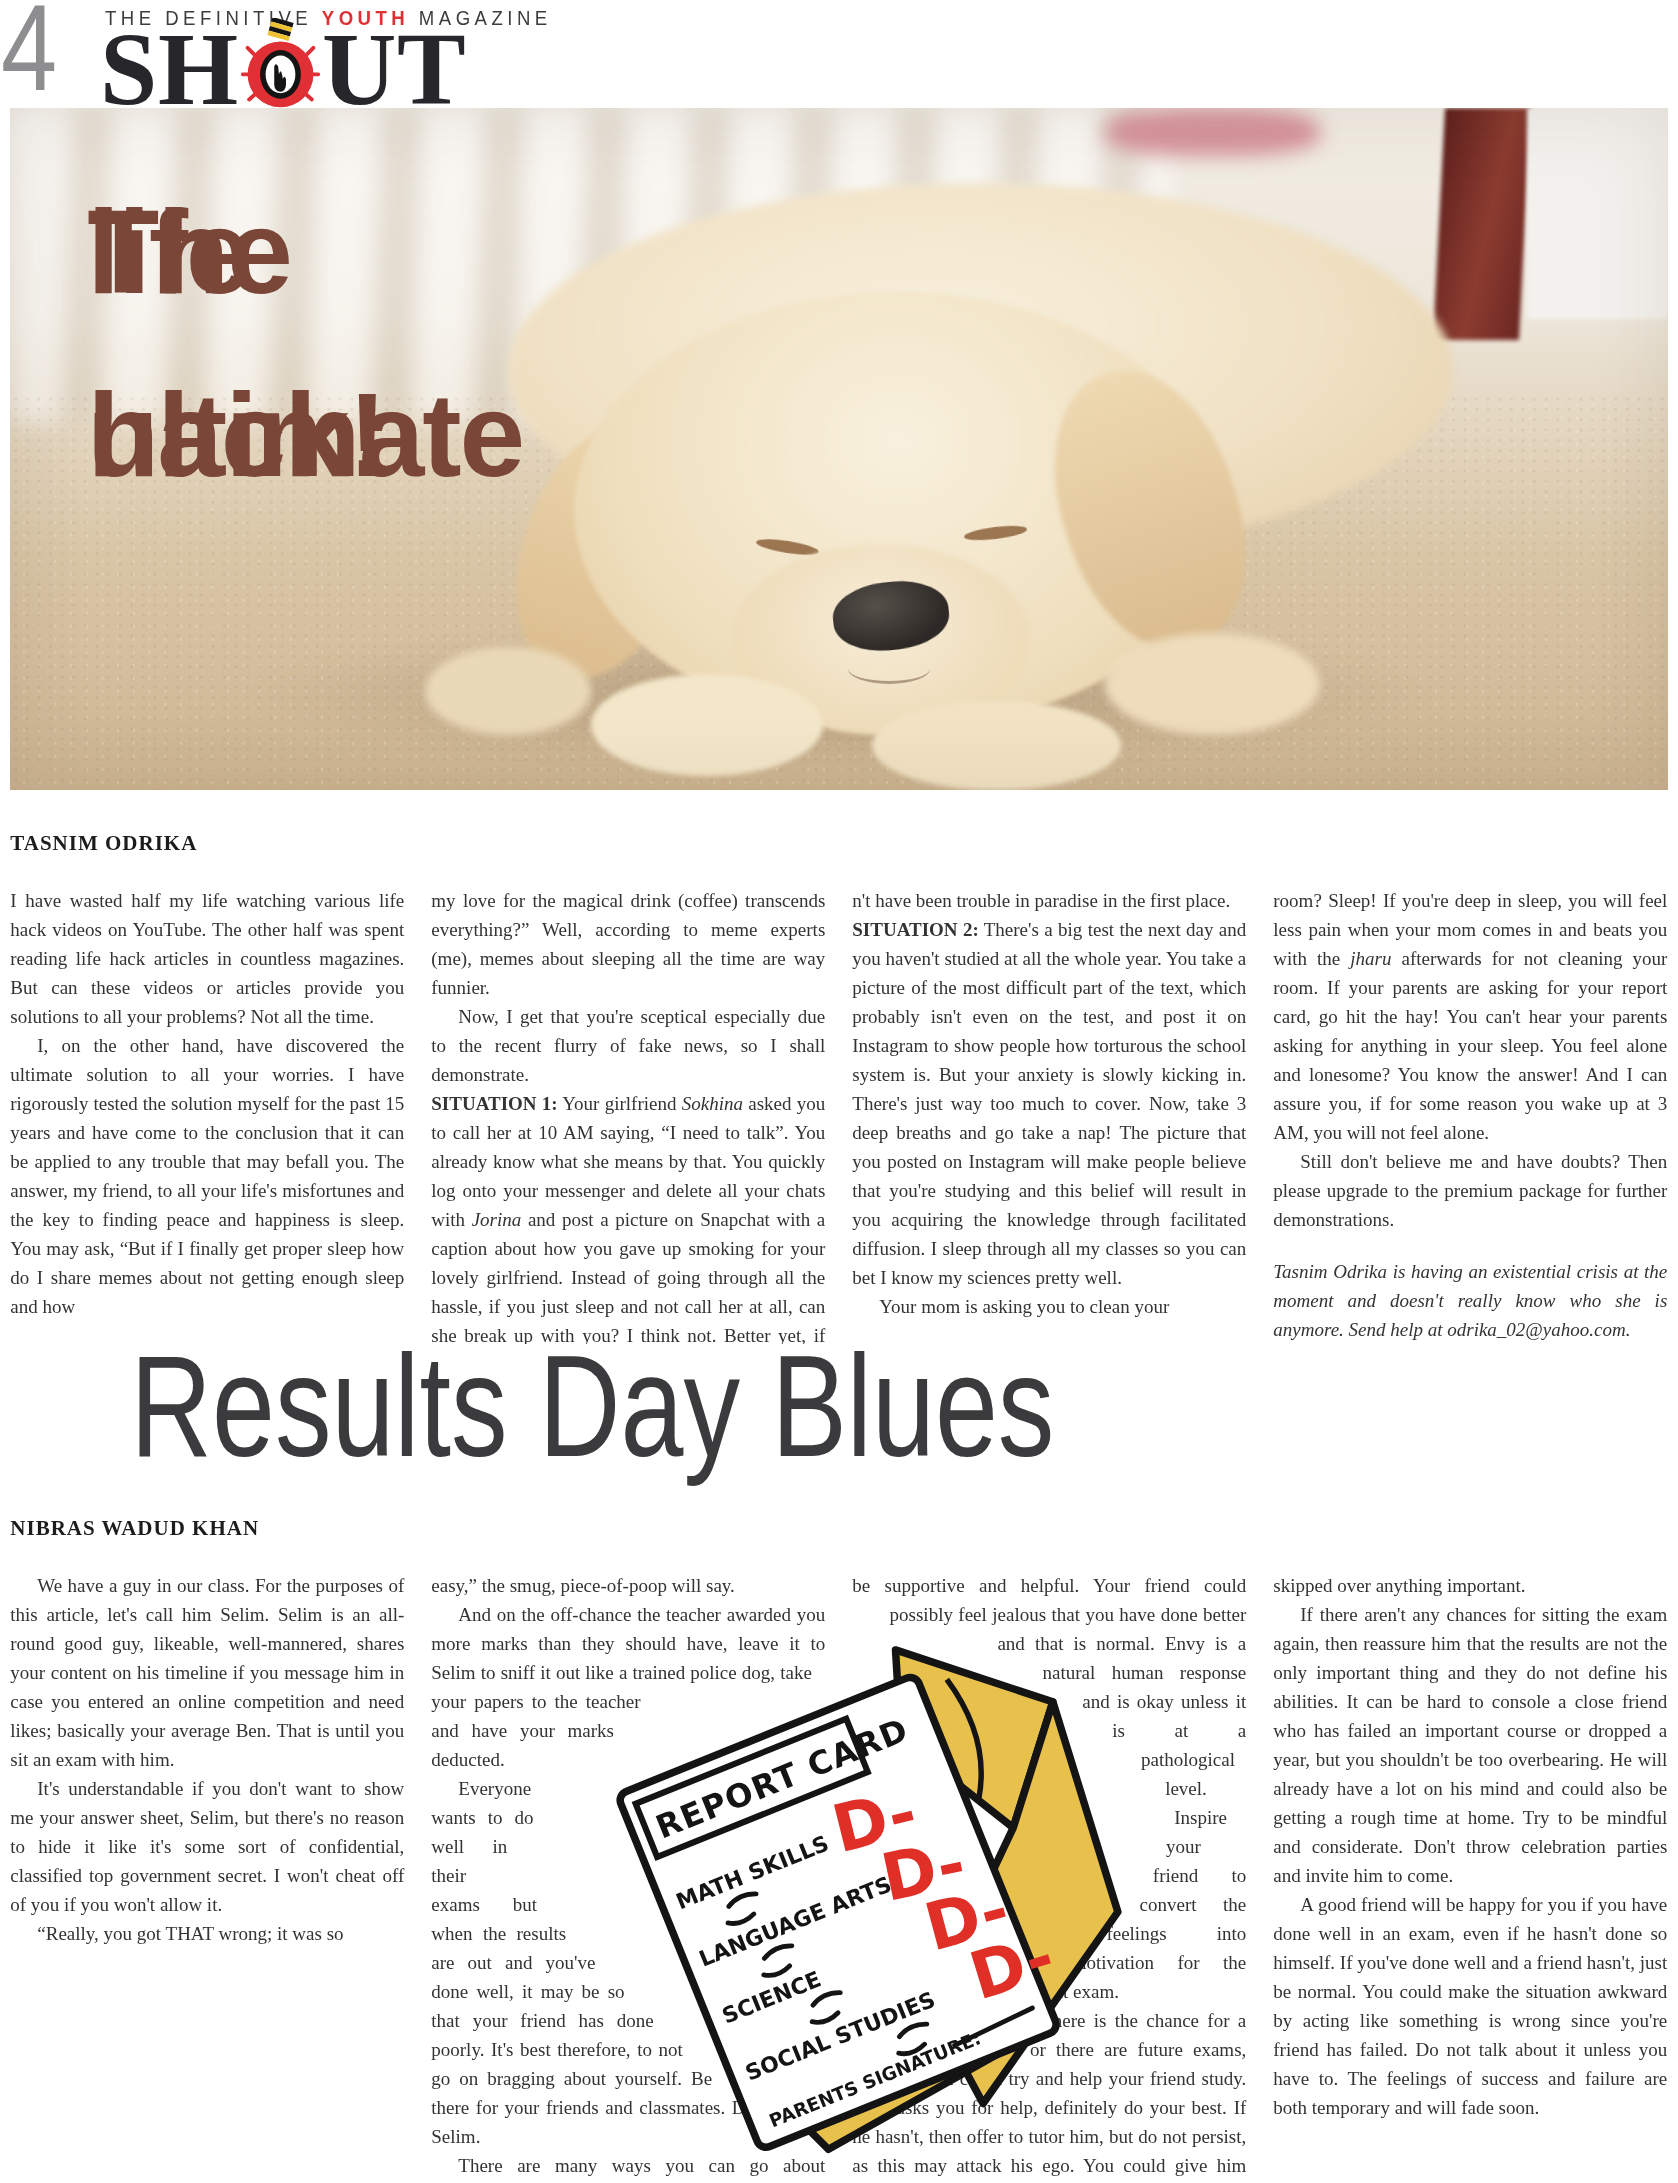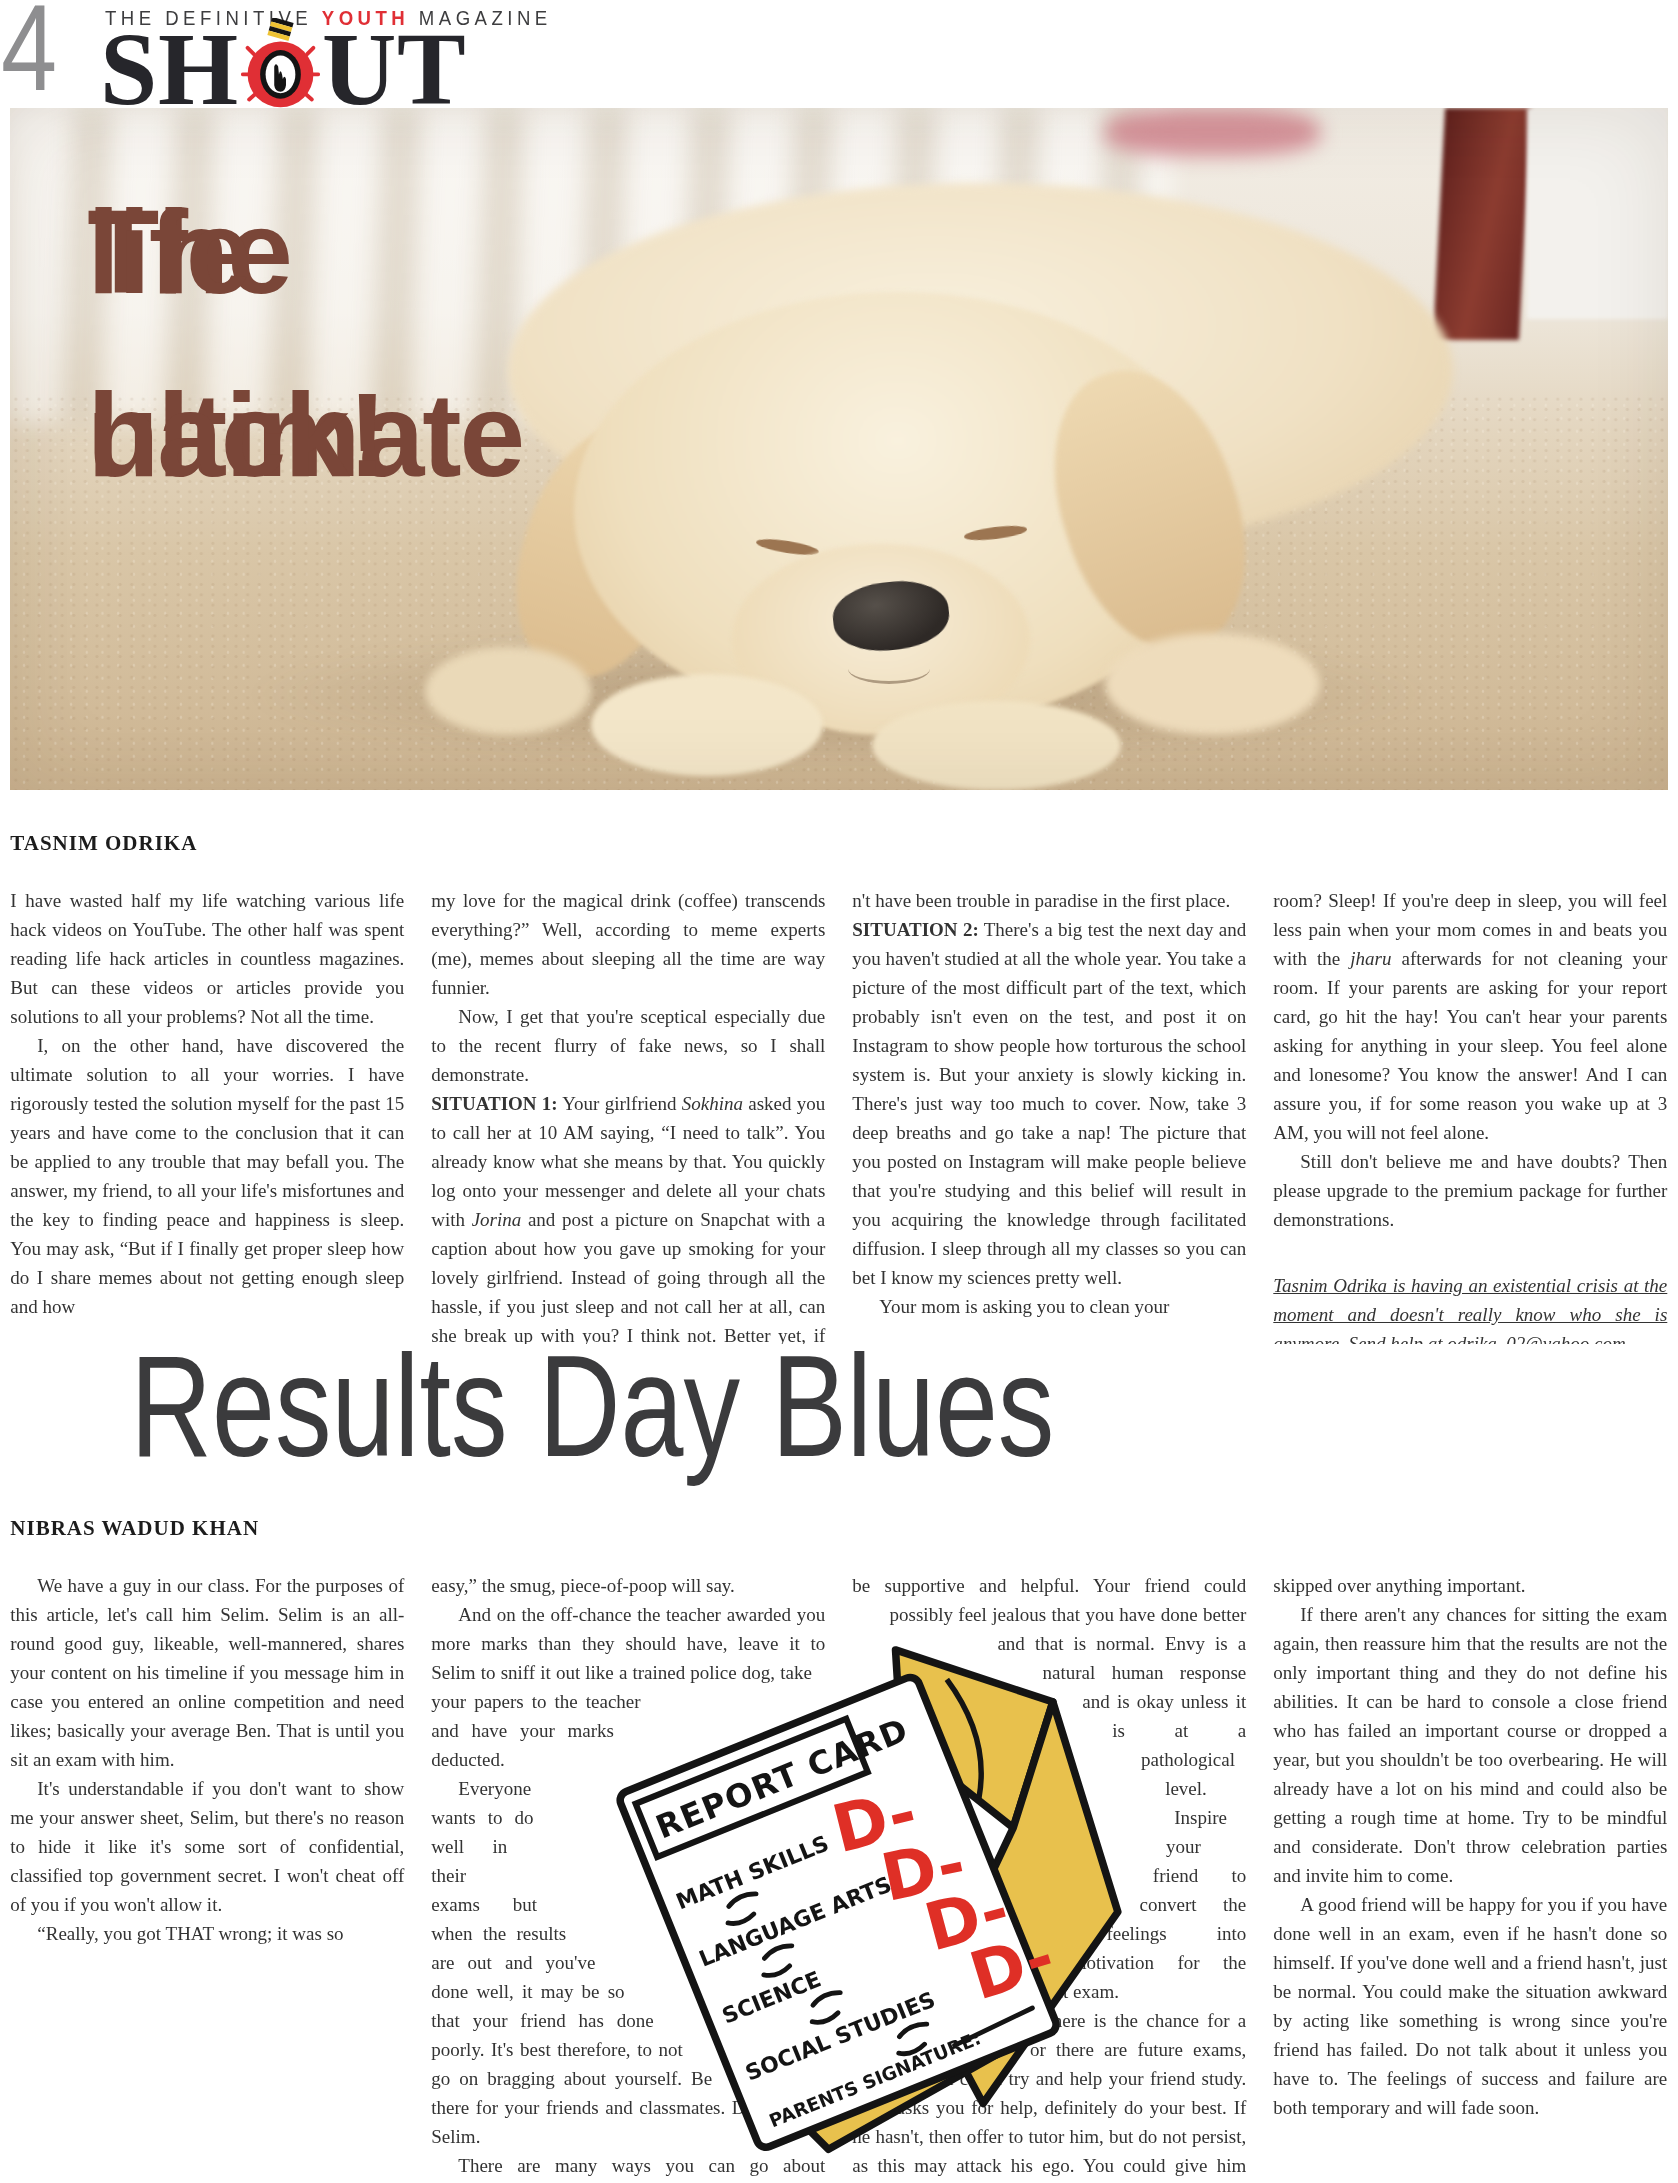--- a/index.html
+++ b/index.html
@@ -63,21 +63,21 @@
   
   .article{position:absolute;left:10.3px;width:1658px;display:flex;gap:27px;}
   .a1{top:832px;height:512px;overflow:hidden;}
   .a2{top:1517px;height:665px;overflow:hidden;}
   .col{width:394px;flex:0 0 394px;}
   .byline{font-weight:bold;font-size:21px;letter-spacing:1px;color:#1c1c1c;line-height:23px;margin-bottom:31px;}
   .pad{padding-top:54px;}
   .colbody{font-size:19px;line-height:29px;}
   .para{margin:0;text-align:justify;}
   .para.indent{text-indent:27px;}
-  .para.bio{margin-top:37px;font-style:italic;text-decoration:underline;}
+  .para.bio{margin-top:23px;font-style:italic;}
 
   .wrap{content:"";}
   .wrap-right{float:right;width:318px;height:517px;
       shape-outside:polygon(42% 28%, 100% 22%, 100% 100%, 72% 100%, 0% 56%);}
   .wrap-left{float:left;width:322px;height:517px;
       shape-outside:polygon(0% 10%, 38% 14%, 68% 26%, 88% 38%, 100% 47%, 89% 62%, 70% 72%, 46% 84%, 13% 100%, 0% 100%);}
 
   
   .results-title{position:absolute;top:1334px;left:0;width:100%;text-align:left;}
   .results-title span{display:inline-block;font-family:"Liberation Sans",sans-serif;font-weight:normal;

